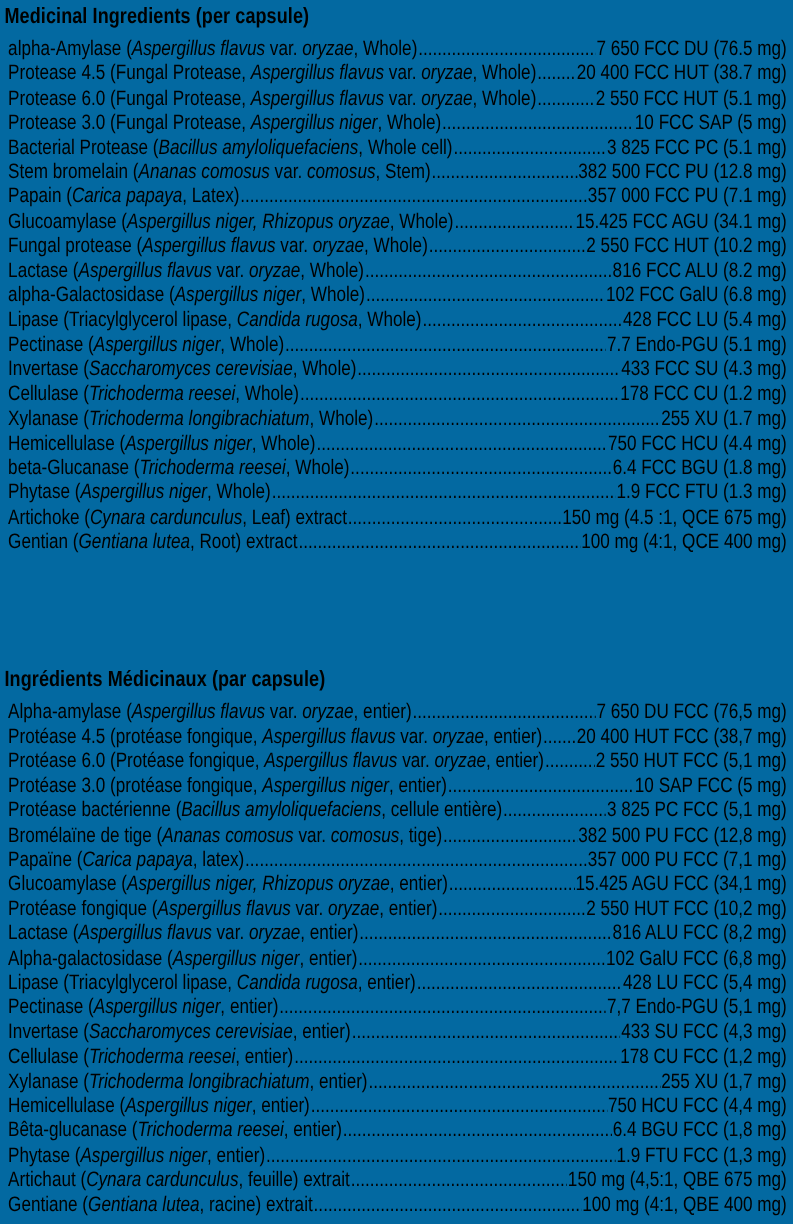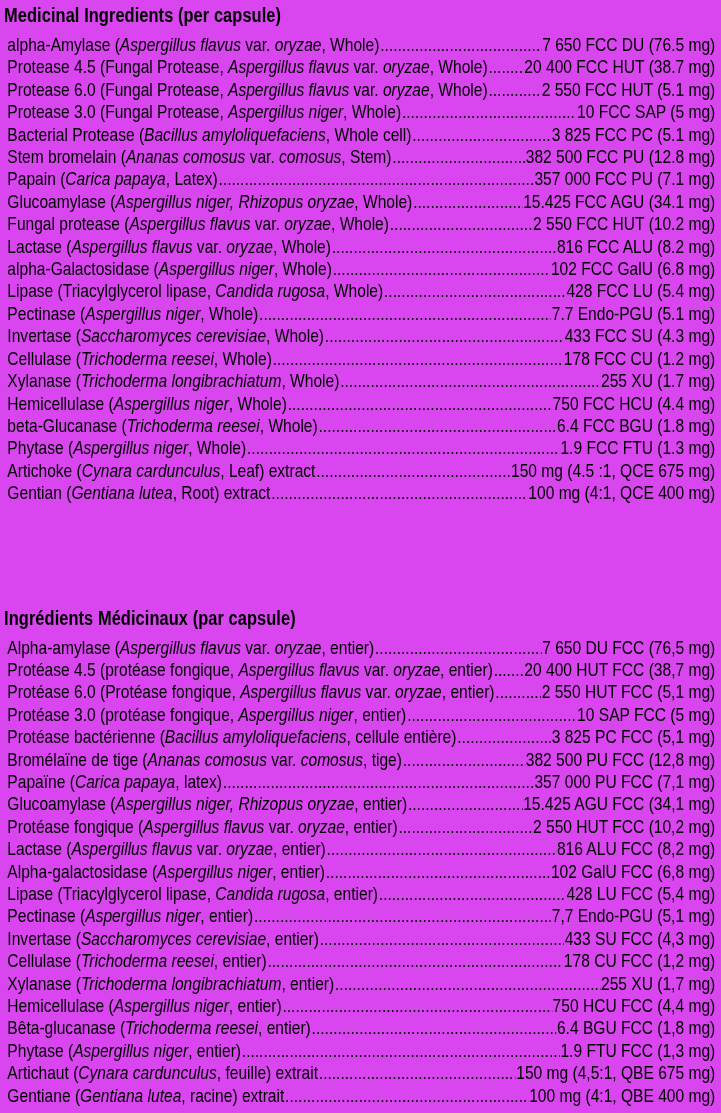--- a/index.html
+++ b/index.html
@@ -3,21 +3,21 @@
 <meta charset="utf-8">
 <title>Label</title>
 <style>
   * { margin: 0; padding: 0; box-sizing: border-box; }
   html, body { background: #ffffff; }
   .sheet {
     position: relative;
     width: 721px;
     height: 1113px;
     overflow: hidden;
-    background: #d946ef;
+    background: #0369a1;
     color: #000000;
     font-family: "Liberation Sans", "DejaVu Sans", sans-serif;
   }
   
   .squeeze {
     width: 880px;
     transform: scaleX(0.8193);
     transform-origin: 0 0;
   }
   .section { padding-left: 5px; padding-right: 7px; }

